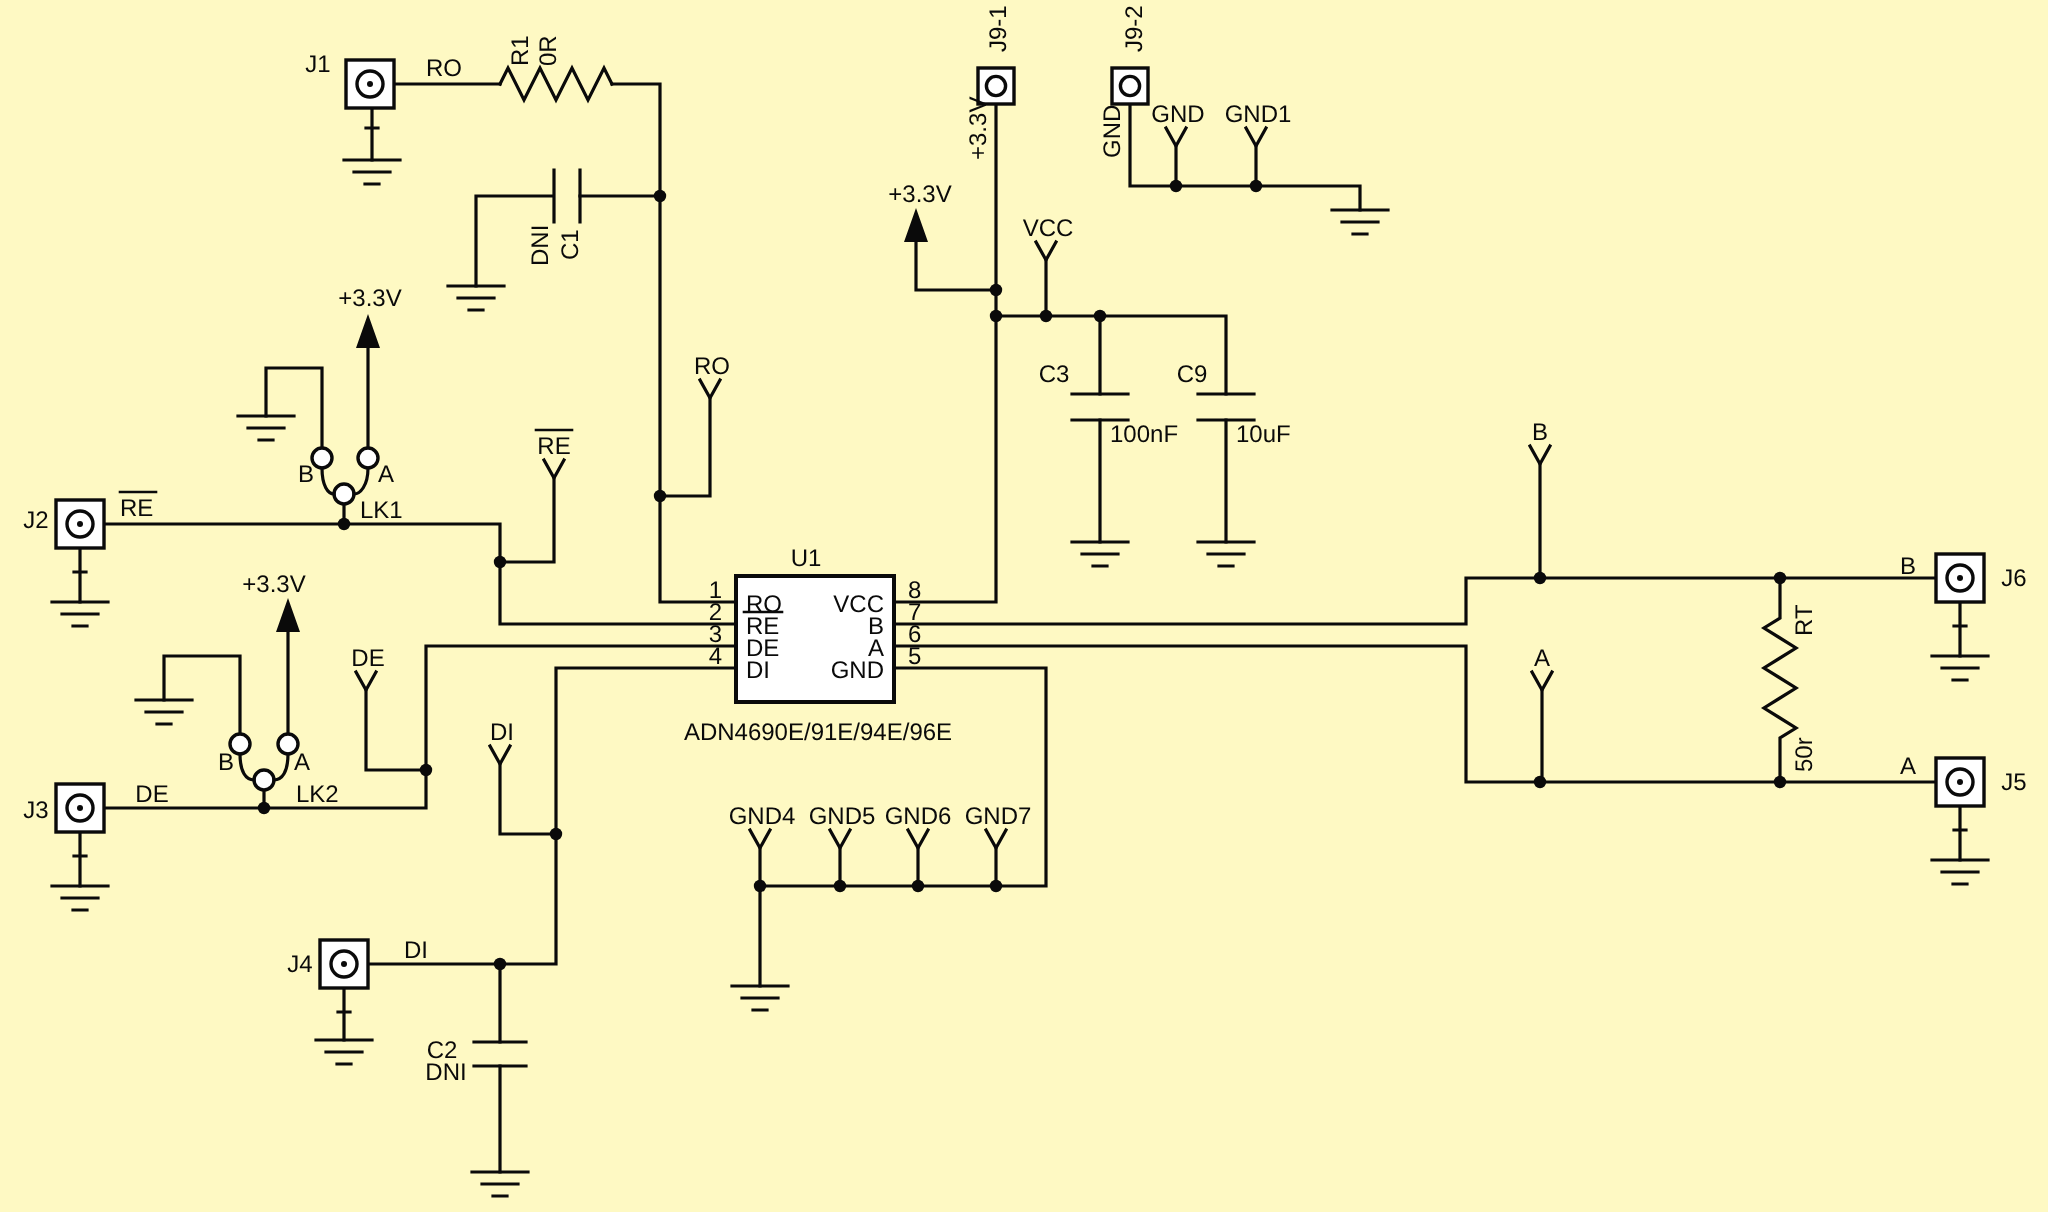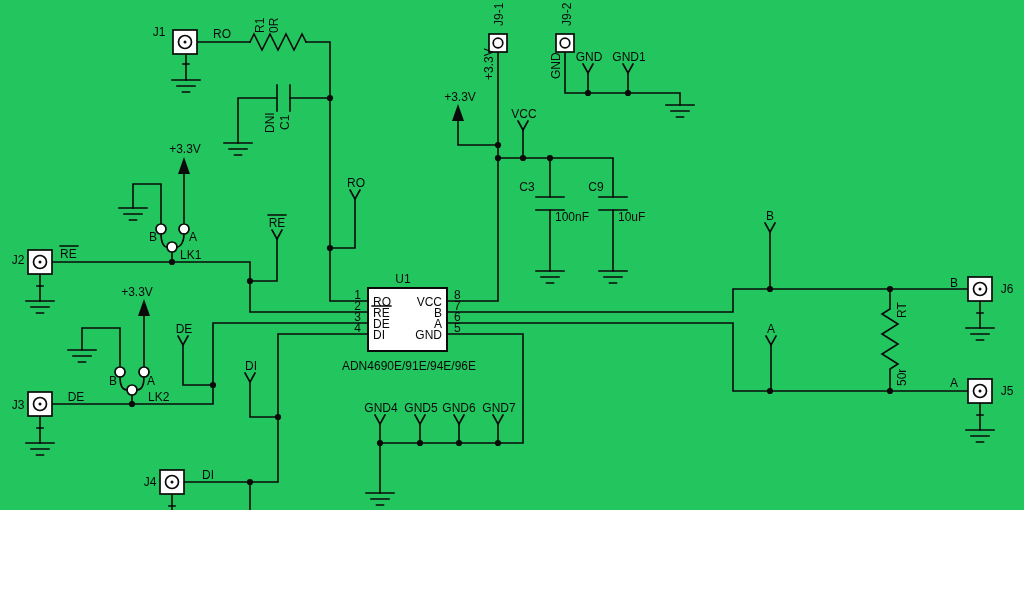--- a/index.html
+++ b/index.html
@@ -1,16 +1,16 @@
 <!DOCTYPE html>
 <html><head>
 <meta charset="utf-8">
 <style>
   html,body{margin:0;padding:0;background:#ffffff;}
-  .canvas{width:1024px;height:510px;background:#22c55e;position:relative;overflow:hidden;}
+  .canvas{width:1024px;height:606px;background:#fef9c3;position:relative;overflow:hidden;}
   svg{display:block;}
   svg text{fill:#0a0a0a;font-family:"Liberation Sans",sans-serif;font-size:12px;}
   .w{stroke:#0a0a0a;stroke-width:1.6;fill:none;stroke-linecap:square;}
   .fillblk{fill:#0a0a0a;stroke:none;}
   .sym{stroke:#0a0a0a;stroke-width:1.7;fill:#ffffff;}
   .thick{stroke-width:2;}
 </style>
 </head>
 <body>
 

